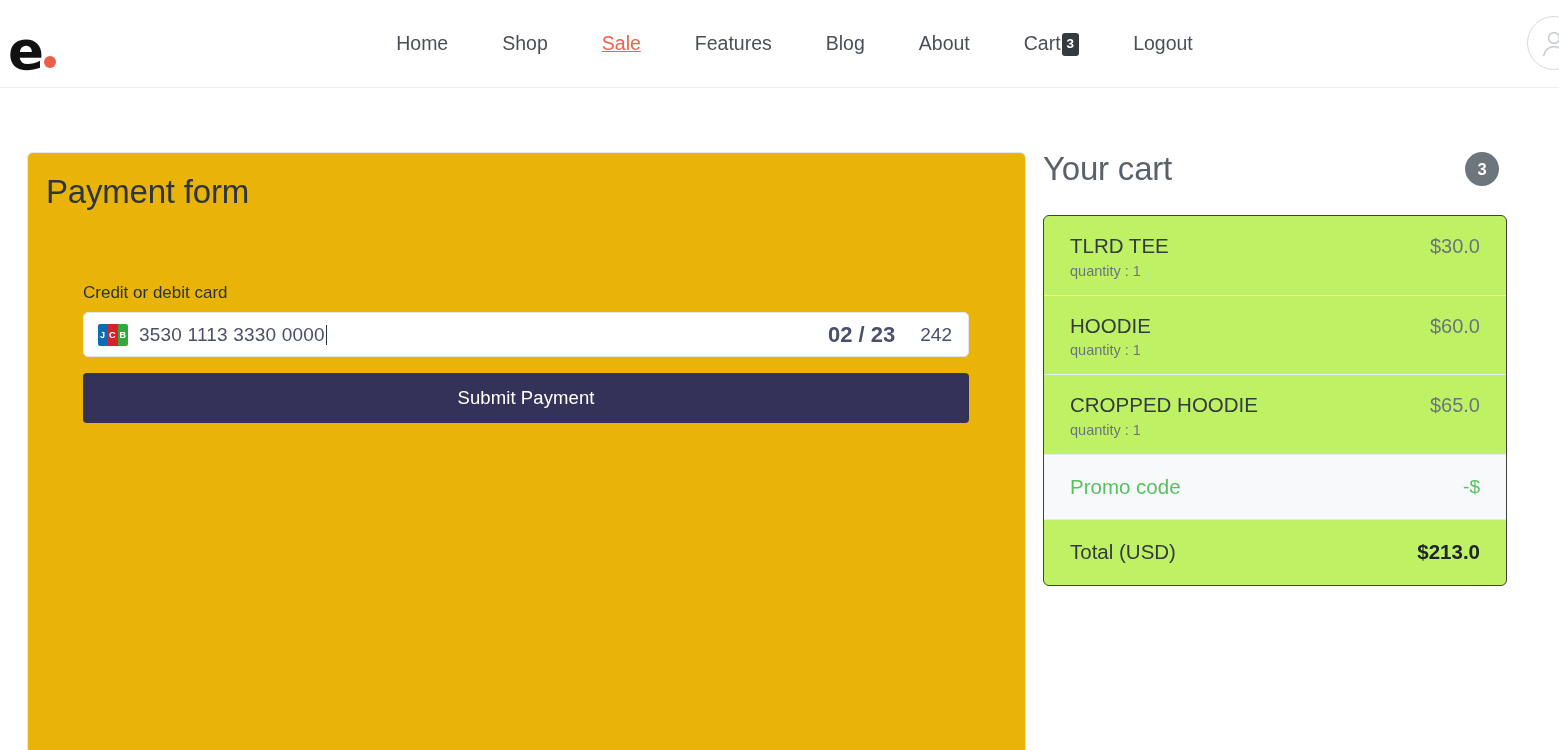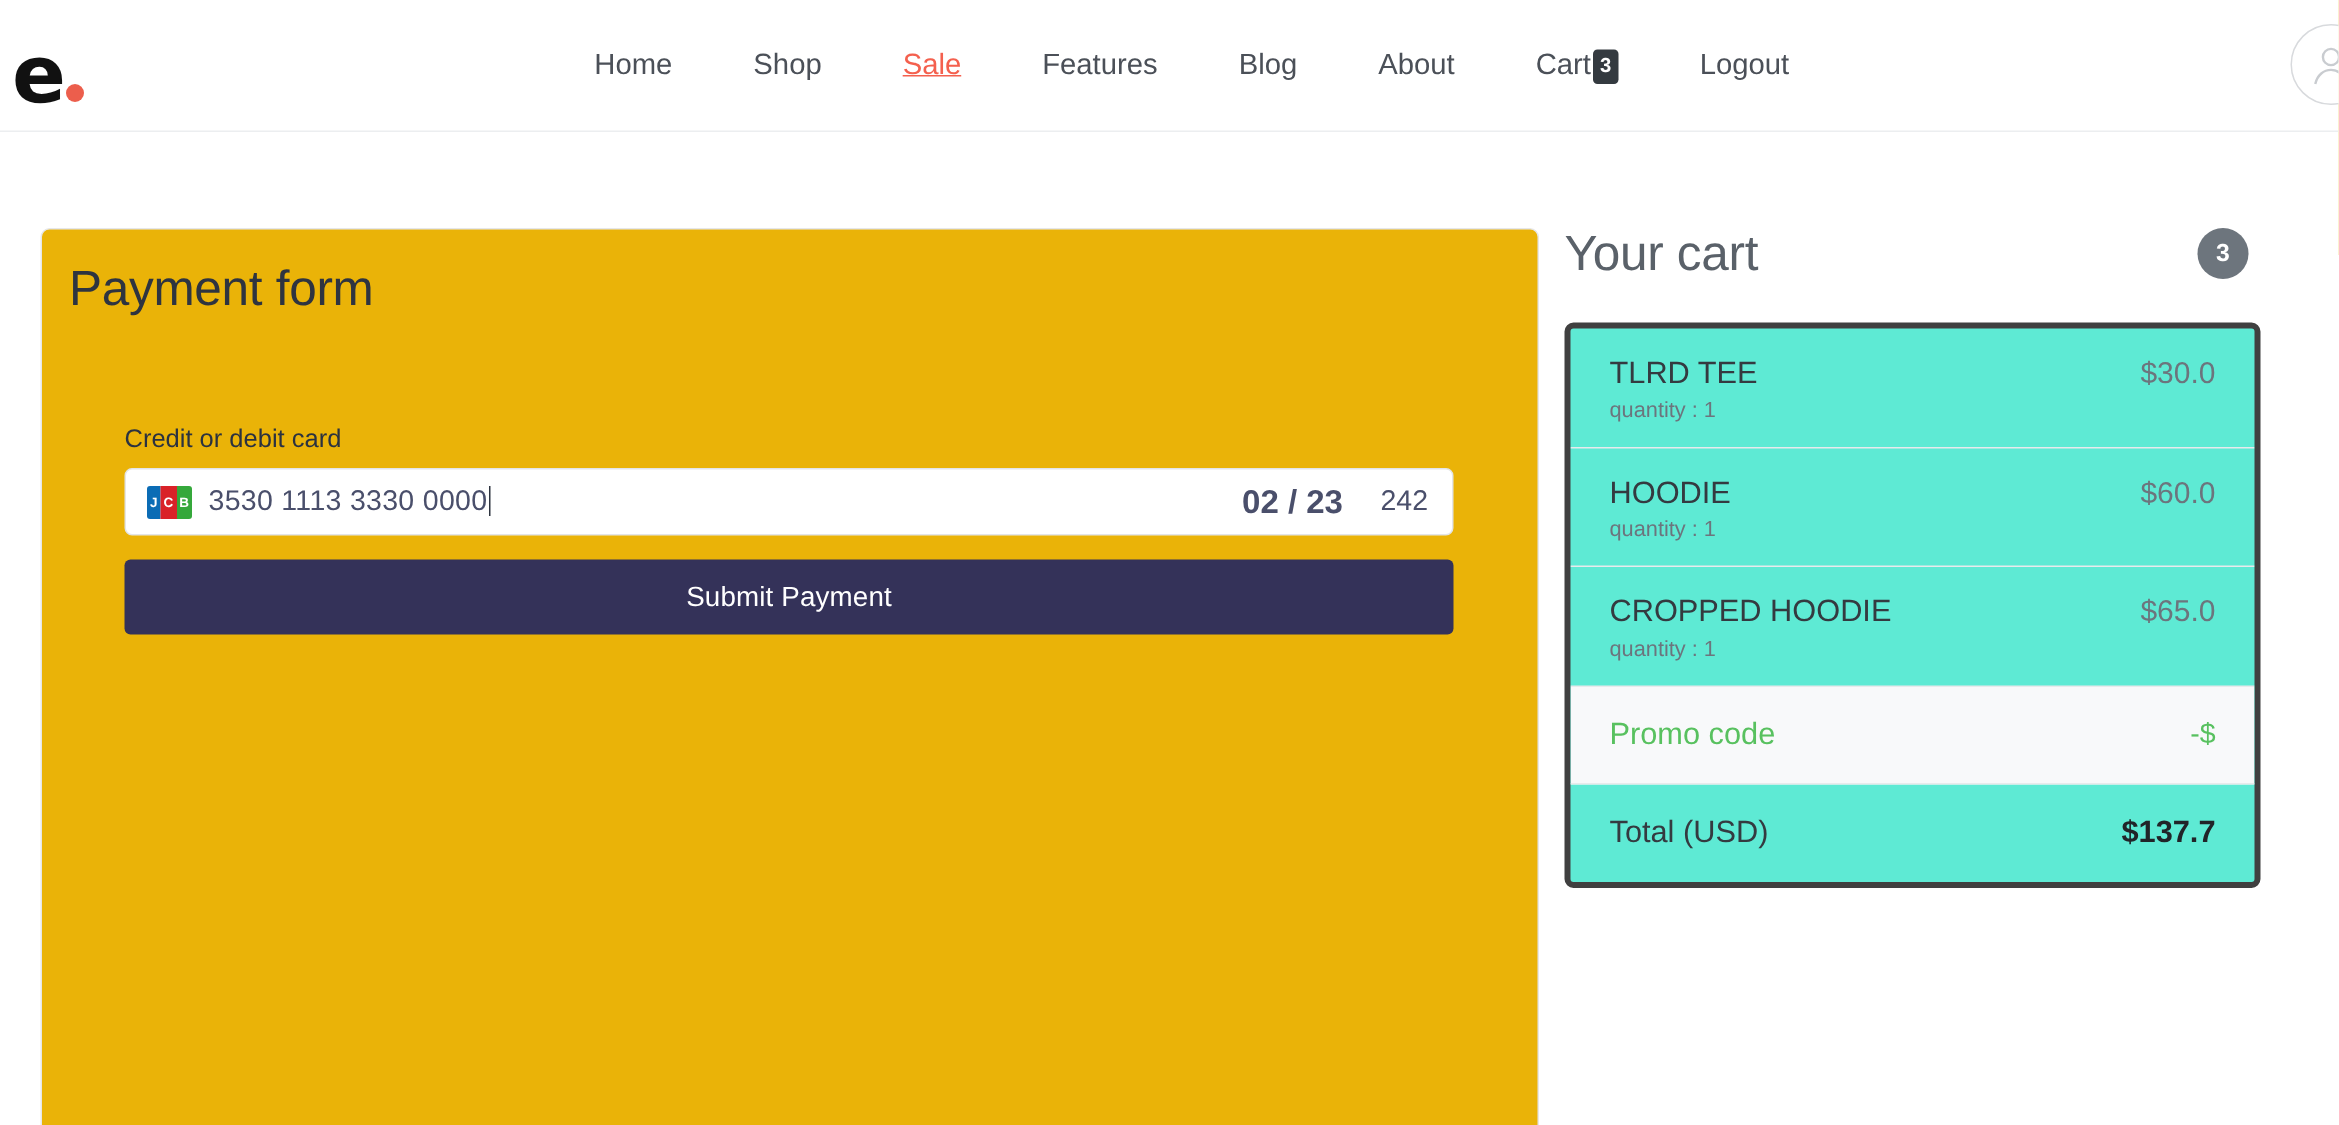--- a/index.html
+++ b/index.html
@@ -259,24 +259,24 @@
     background: #6d757d;
     color: #ffffff;
     font-size: 16.5px;
     font-weight: 700;
     display: flex;
     align-items: center;
     justify-content: center;
     margin-right: 8px;
   }
   .list-group {
-    border: 4px solid #404040;
+    border: 1px solid #404040;
     border-radius: 6px;
     overflow: hidden;
-    background: #5eead4;
+    background: #bef264;
   }
   .list-item {
     display: flex;
     align-items: flex-start;
     justify-content: space-between;
     padding: 17px 26px 16px 26px;
     border-bottom: 1px solid #e8eaec;
   }
   .list-item:last-child { border-bottom: none; }
   .item-name {
@@ -412,19 +412,19 @@
         <div class="item-price">$65.0</div>
       </div>
 
       <div class="list-item promo-item">
         <div class="promo-label">Promo code</div>
         <div class="promo-value">-$</div>
       </div>
 
       <div class="list-item total-item">
         <div class="total-label">Total (USD)</div>
-        <div class="total-value">$137.7</div>
+        <div class="total-value">$213.0</div>
       </div>
 
     </div>
   </div>
 
 </div>
 
 </body></html>

